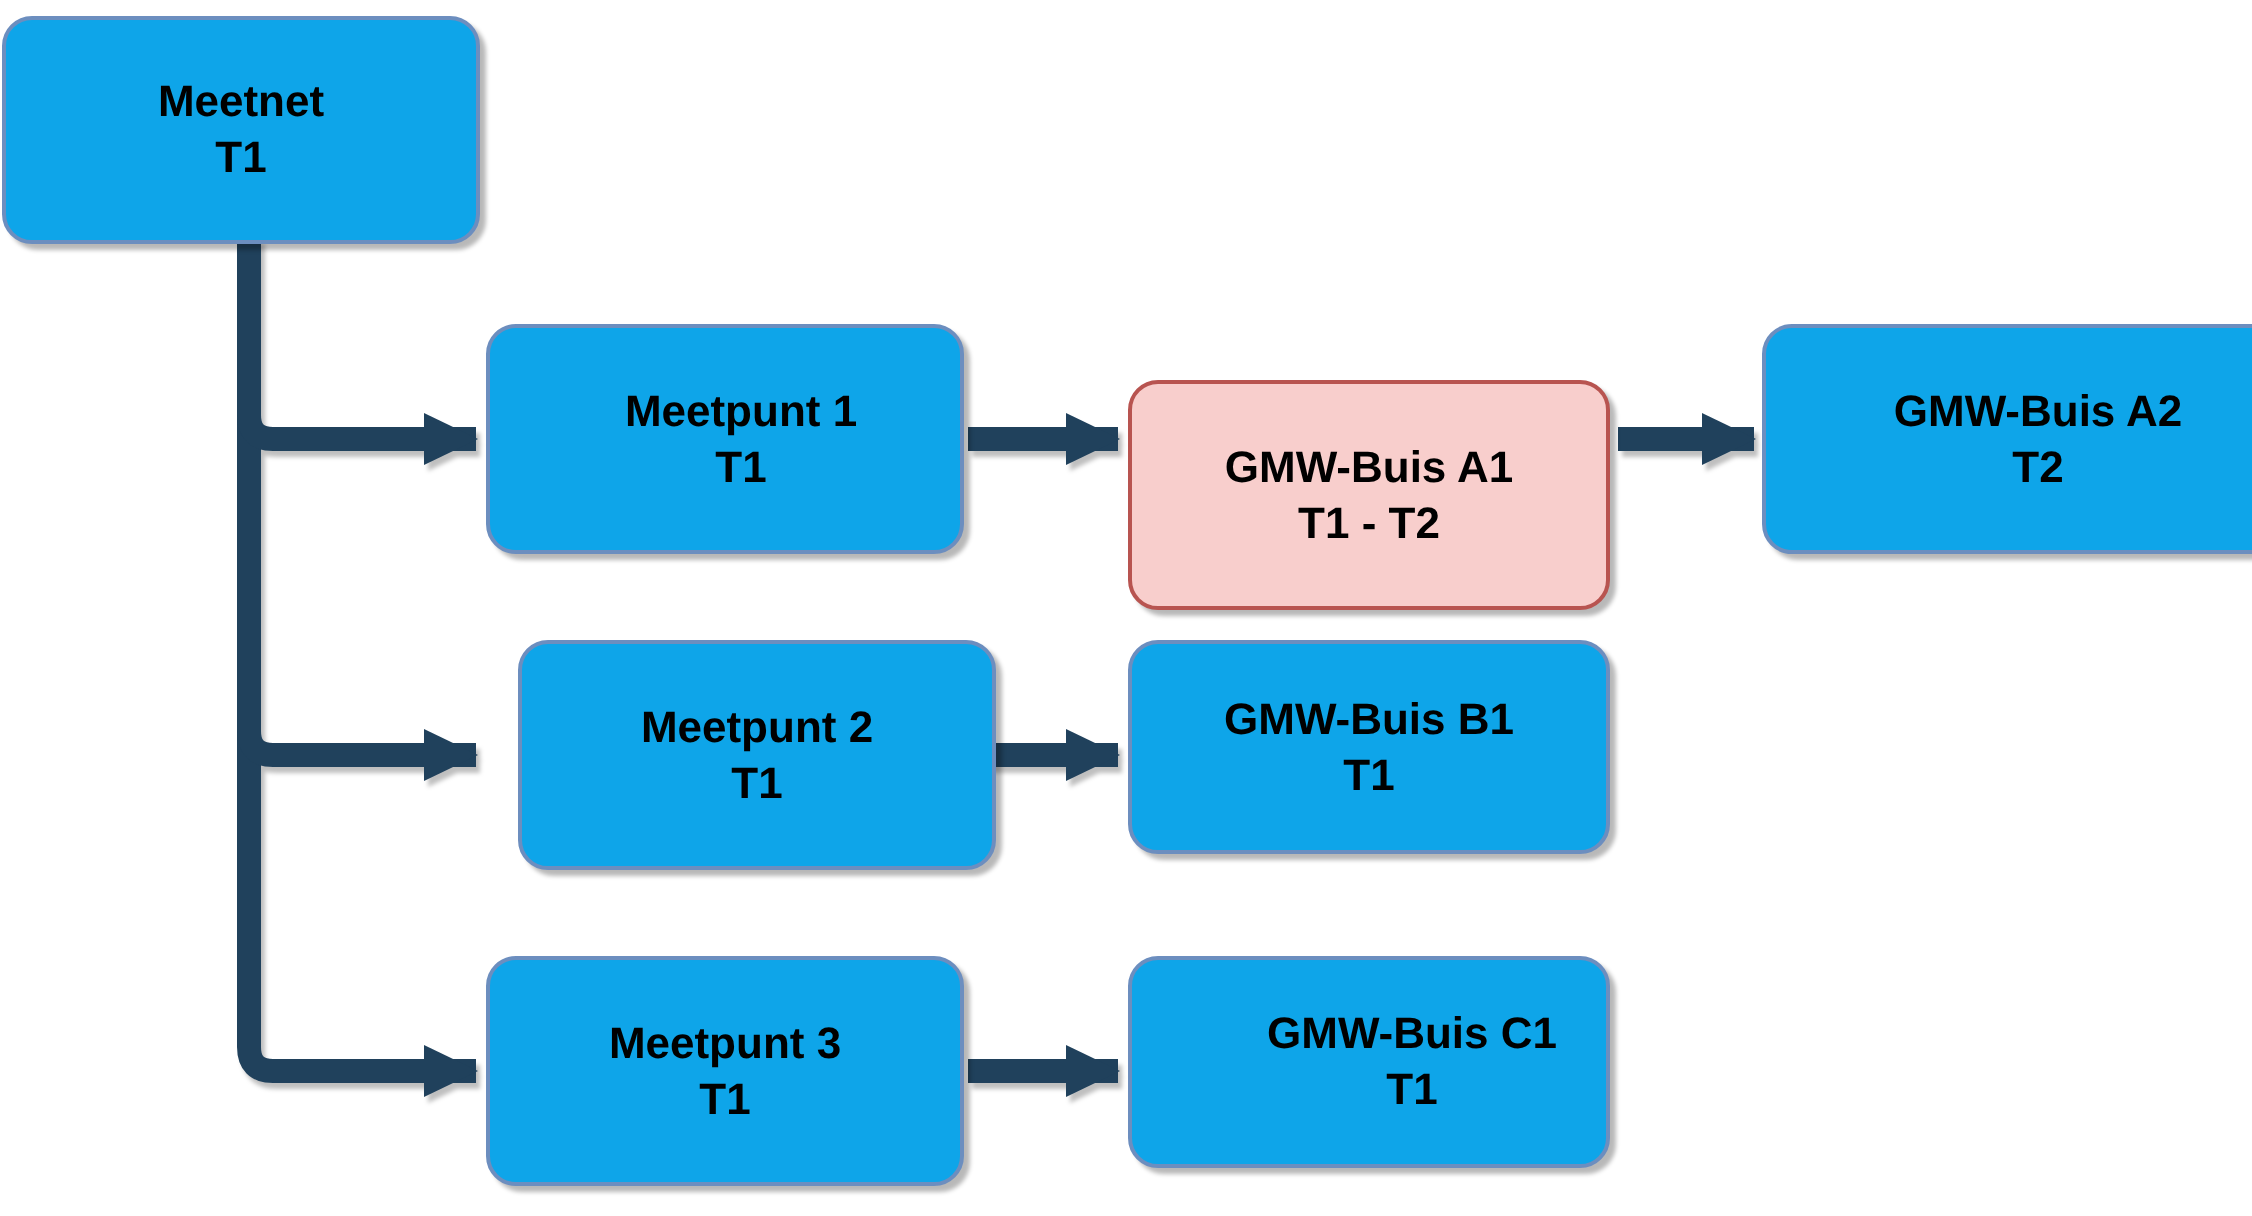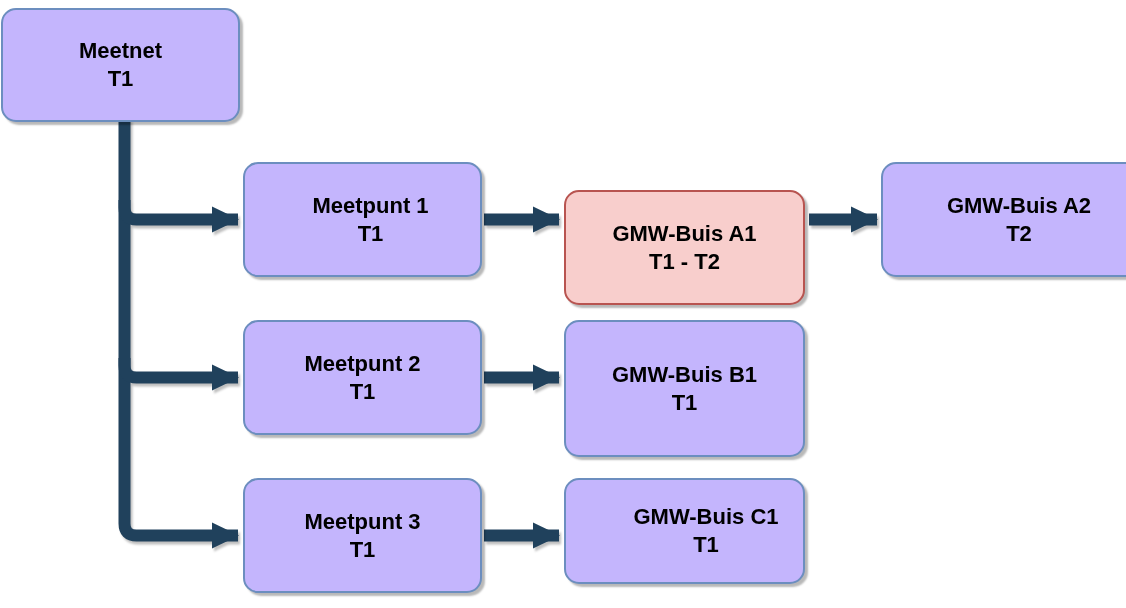--- a/index.html
+++ b/index.html
@@ -25,29 +25,29 @@
     flex-direction: column;
     align-items: center;
     justify-content: center;
     text-align: center;
     font-weight: bold;
     font-size: 22px;
     line-height: 28px;
     color: #000000;
     box-shadow: 3px 3px 2px rgba(0,0,0,0.28);
   }
-  .node.blue { background: #c4b5fd; border-color: #6c8ebf; text-align: center; }
+  .node.blue { background: #0ea5e9; border-color: #6c8ebf; text-align: center; }
   .node.red  { background: #f8cecc; border-color: #b85450; }
 
   #n-meetnet    { left: 1px;   top: 8px;   width: 239px; height: 114px; }
   #n-meetpunt-1 { left: 243px; top: 162px; width: 239px; height: 115px; padding-left: 16px; }
   #n-gmw-a1     { left: 564px; top: 162px; width: 241px; height: 115px; margin-top: 28px; }
   #n-gmw-a2     { left: 881px; top: 162px; width: 276px; height: 115px; }
-  #n-meetpunt-2 { left: 243px; top: 320px; width: 239px; height: 115px; }
-  #n-gmw-b1     { left: 564px; top: 320px; width: 241px; height: 137px; }
+  #n-meetpunt-2 { left: 259px; top: 320px; width: 239px; height: 115px; }
+  #n-gmw-b1     { left: 564px; top: 320px; width: 241px; height: 107px; }
   #n-meetpunt-3 { left: 243px; top: 478px; width: 239px; height: 115px; }
   #n-gmw-c1     { left: 564px; top: 478px; width: 241px; height: 106px; padding-left: 43px; }
 </style>
 </head>
 <body>
 
 <div class="canvas">
 
   <svg class="connectors" viewBox="0 0 1126 608" xmlns="http://www.w3.org/2000/svg">
     <defs>

